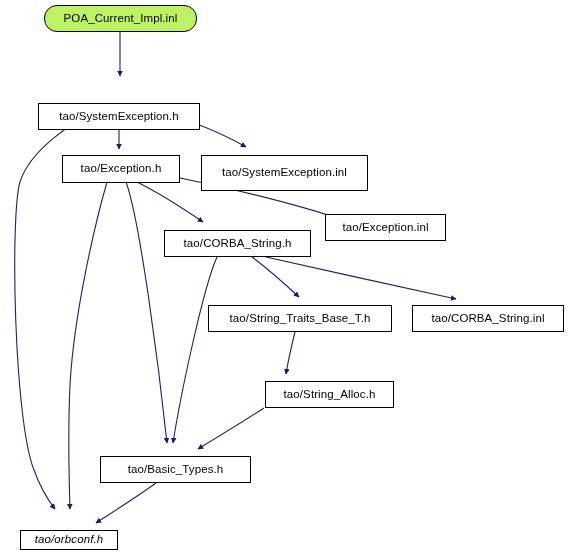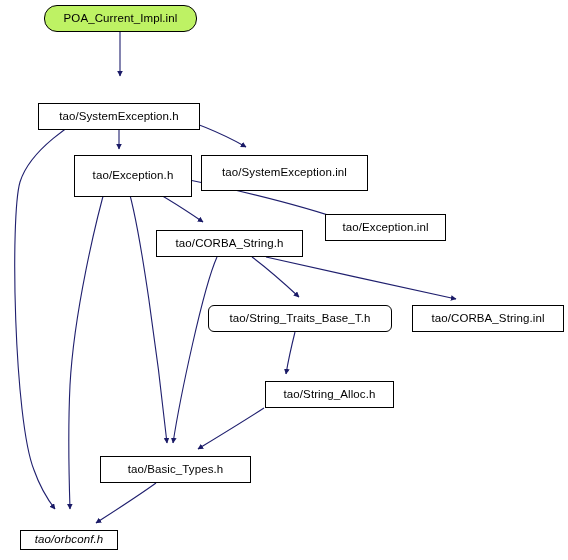--- a/index.html
+++ b/index.html
@@ -76,33 +76,33 @@
       </g>
   </svg>
 
   <div id="node-group">
       <div class="gnode root" style="left: 44px; top: 5px; width: 153px; height: 27px;">
         <span class="gnode-label">POA_Current_Impl.inl</span>
       </div>
       <div class="gnode" style="left: 38px; top: 82px; width: 162px; height: 27px; margin-top: 21px;">
         <span class="gnode-label">tao/SystemException.h</span>
       </div>
-      <div class="gnode" style="left: 62px; top: 155px; width: 118px; height: 42px; margin-left: 12px;">
+      <div class="gnode" style="left: 62px; top: 155px; width: 118px; height: 28px;">
         <span class="gnode-label">tao/Exception.h</span>
       </div>
       <div class="gnode" style="left: 201px; top: 155px; width: 167px; height: 36px;">
         <span class="gnode-label">tao/SystemException.inl</span>
       </div>
-      <div class="gnode" style="left: 156px; top: 230px; width: 147px; height: 27px;">
+      <div class="gnode" style="left: 164px; top: 230px; width: 147px; height: 27px;">
         <span class="gnode-label">tao/CORBA_String.h</span>
       </div>
       <div class="gnode" style="left: 325px; top: 214px; width: 121px; height: 27px;">
         <span class="gnode-label">tao/Exception.inl</span>
       </div>
-      <div class="gnode" style="left: 208px; top: 305px; width: 184px; height: 27px; border-radius: 6px;">
+      <div class="gnode" style="left: 208px; top: 305px; width: 184px; height: 27px;">
         <span class="gnode-label">tao/String_Traits_Base_T.h</span>
       </div>
       <div class="gnode" style="left: 412px; top: 305px; width: 152px; height: 27px;">
         <span class="gnode-label">tao/CORBA_String.inl</span>
       </div>
       <div class="gnode" style="left: 221px; top: 381px; width: 129px; height: 27px; margin-left: 44px;">
         <span class="gnode-label">tao/String_Alloc.h</span>
       </div>
       <div class="gnode" style="left: 100px; top: 456px; width: 151px; height: 27px;">
         <span class="gnode-label">tao/Basic_Types.h</span>

